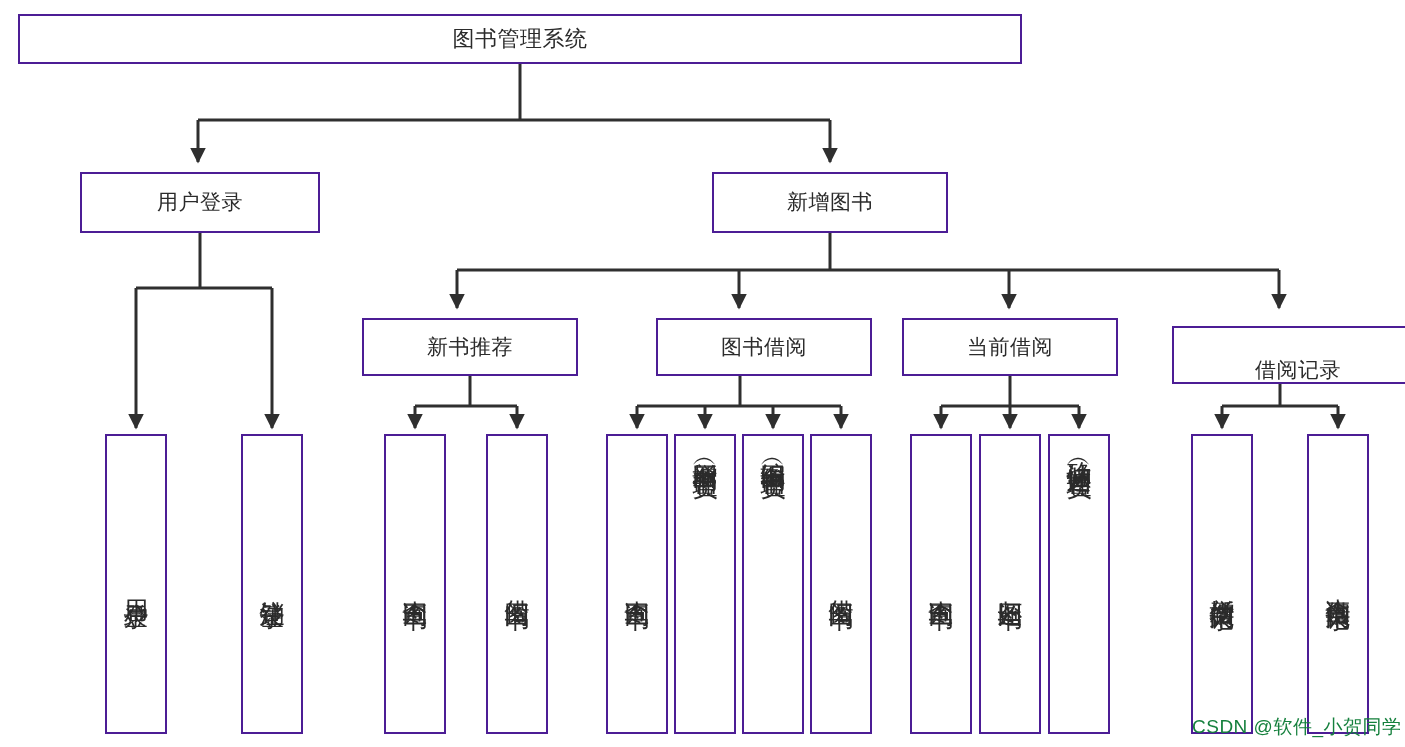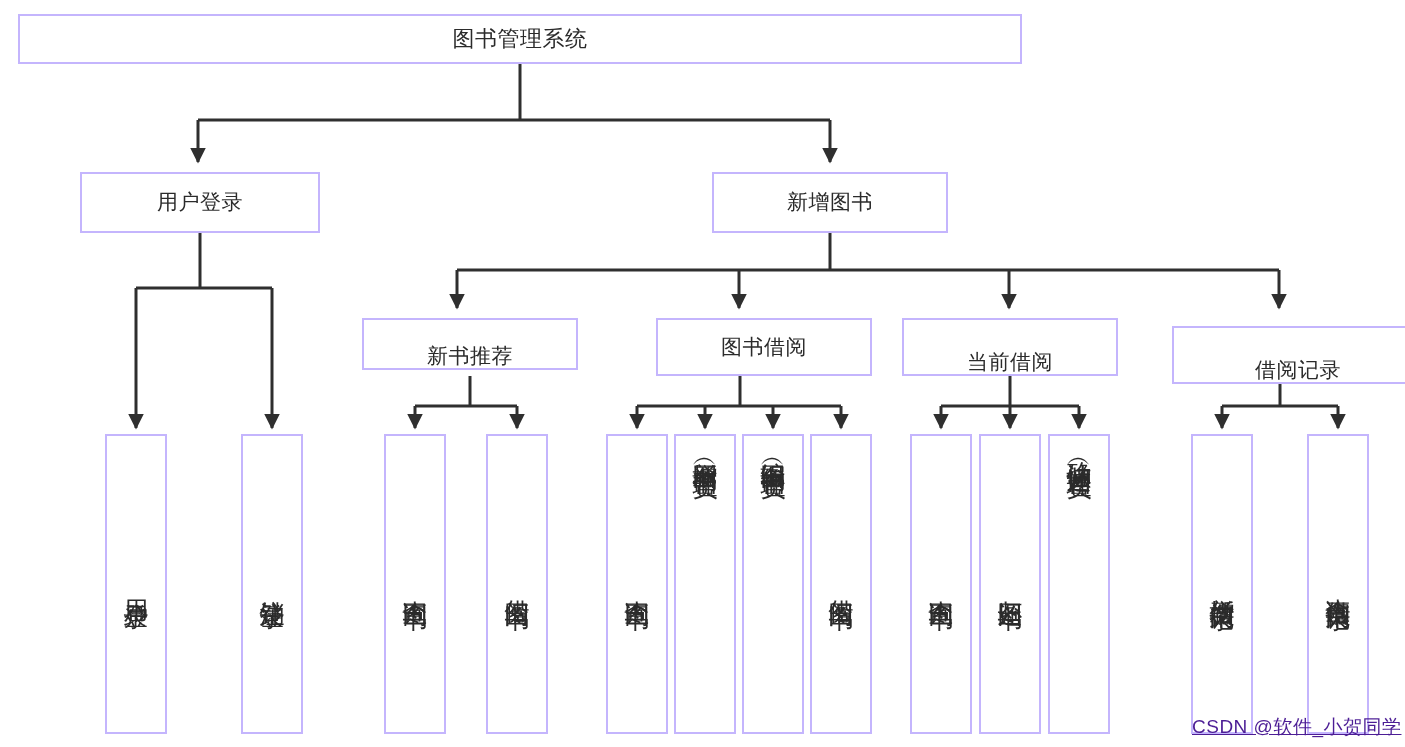--- a/index.html
+++ b/index.html
@@ -22,21 +22,21 @@
     left: 0;
     top: 0;
     width: 1405px;
     height: 747px;
     pointer-events: none;
   }
   .node {
     position: absolute;
     box-sizing: border-box;
     background: #ffffff;
-    border: 2px solid #c4b5fd;
+    border: 2px solid #4c1d95;
     display: flex;
     align-items: center;
     justify-content: center;
     color: #2b2b2b;
     z-index: 2;
   }
   .node .label {
     display: block;
     text-align: center;
     line-height: 1.08;
@@ -64,25 +64,24 @@
   }
   .node.vert.centered {
     align-items: center;
     padding-top: 0;
   }
   .watermark {
     position: absolute;
     left: 1192px;
     top: 714px;
     font-size: 19px;
-    color: #4c1d95;
+    color: #15803d;
     white-space: nowrap;
     z-index: 5;
     letter-spacing: 0.5px;
-    text-decoration: underline;
   }
 </style>
 </head>
 <body>
 
 <div id="diagram">
 
   <svg id="connectors" viewBox="0 0 1405 747" xmlns="http://www.w3.org/2000/svg">
     <defs>
       <marker id="arrow" viewBox="0 0 10 10" refX="9" refY="5" markerWidth="5.2" markerHeight="5.2" orient="auto-start-reverse">
@@ -137,27 +136,27 @@
     <span class="label">图书管理系统</span>
   </div>
 
   <div class="node horiz" style="left:80px; top:172px; width:240px; height:61px;">
     <span class="label">用户登录</span>
   </div>
   <div class="node horiz" style="left:712px; top:172px; width:236px; height:61px;">
     <span class="label">新增图书</span>
   </div>
 
-  <div class="node horiz" style="left:362px; top:318px; width:216px; height:52px;align-items:flex-end;">
+  <div class="node horiz" style="left:362px; top:318px; width:216px; height:58px;">
     <span class="label">新书推荐</span>
   </div>
   <div class="node horiz" style="left:632px; top:318px; width:216px; height:58px;margin-left:24px;">
     <span class="label">图书借阅</span>
   </div>
-  <div class="node horiz" style="left:902px; top:318px; width:216px; height:58px;align-items:flex-end;">
+  <div class="node horiz" style="left:902px; top:318px; width:216px; height:58px;">
     <span class="label">当前借阅</span>
   </div>
   <div class="node horiz" style="left:1172px; top:326px; width:252px; height:58px;align-items:flex-end;">
     <span class="label">借阅记录</span>
   </div>
 
   <div class="node vert centered" style="left:105px; top:434px; width:62px; height:300px;">
     <span class="label">用户登录</span>
   </div>
   <div class="node vert centered" style="left:241px; top:434px; width:62px; height:300px;">

